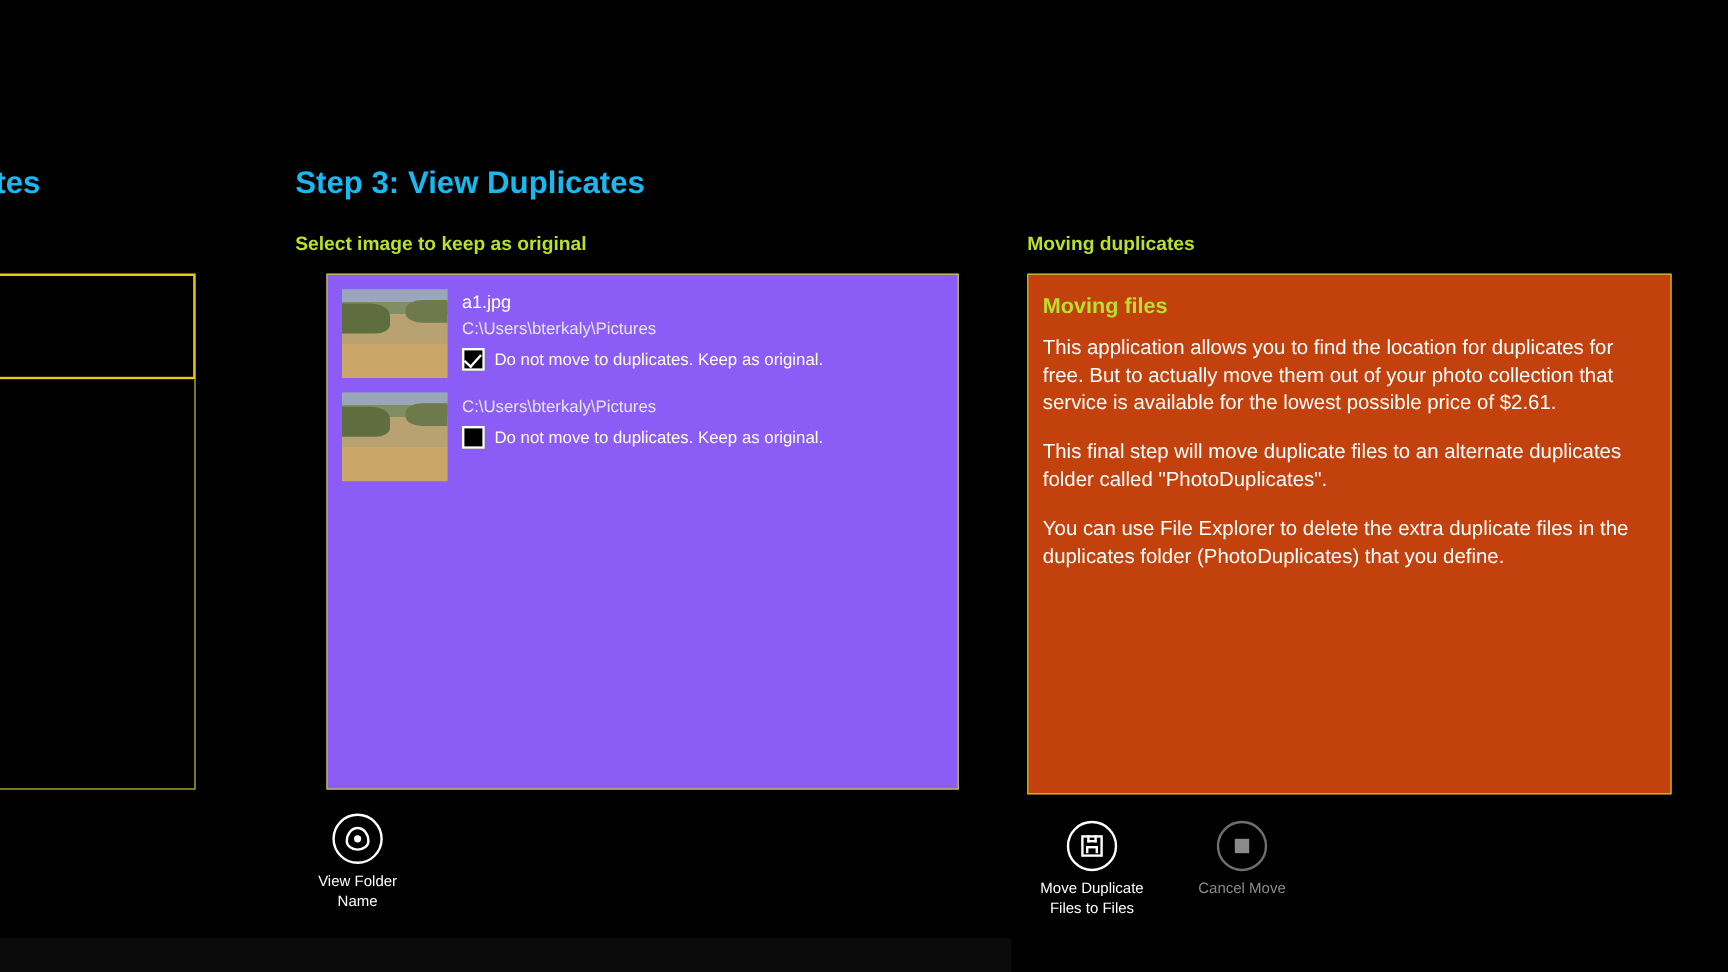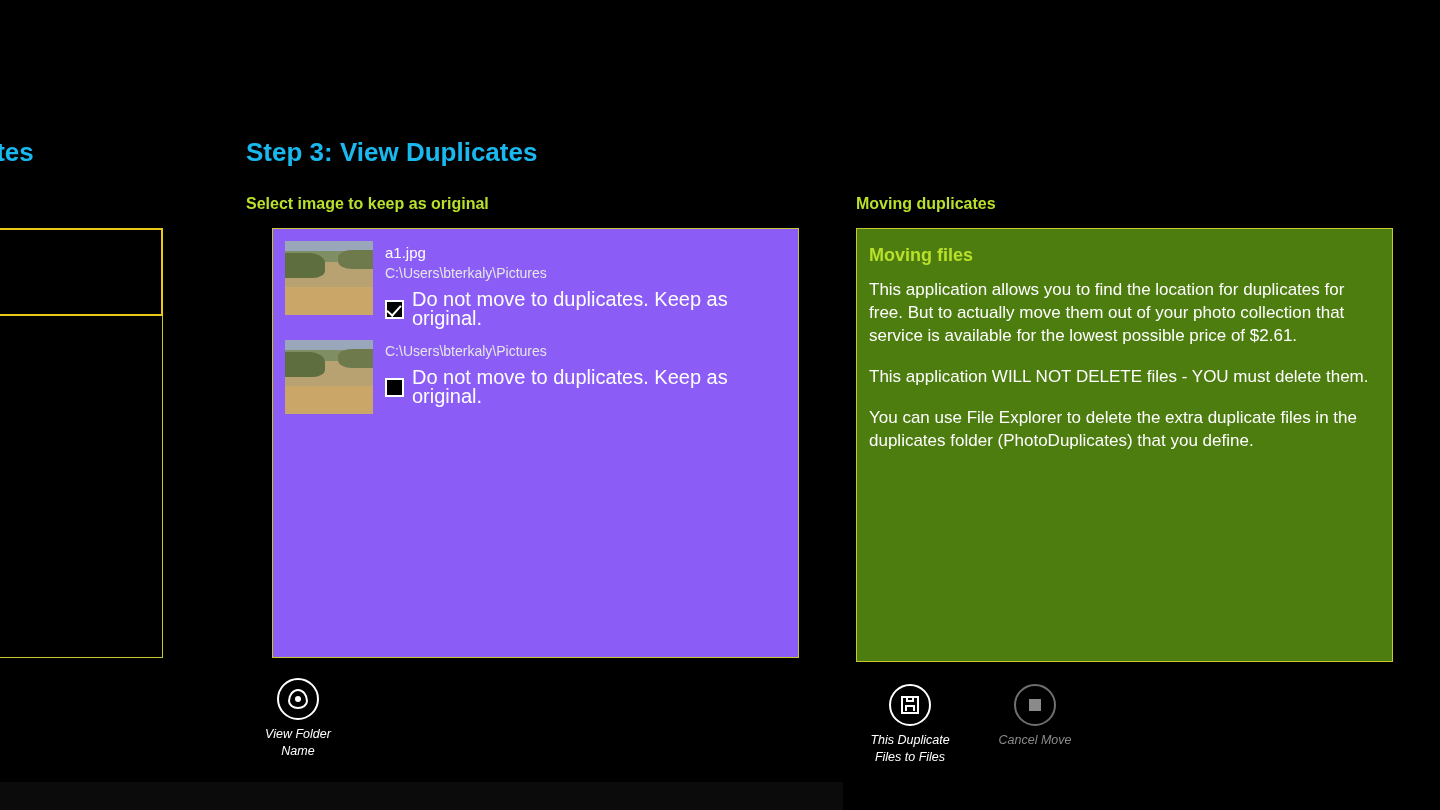--- a/index.html
+++ b/index.html
@@ -169,38 +169,38 @@
     left: 3px;
     top: 0px;
     width: 6px;
     height: 12px;
     border: solid #ffffff;
     border-width: 0 2px 2px 0;
     transform: rotate(42deg);
   }
   .check-label {
     margin-left: 8px;
-    font-size: 20px;
+    font-size: 14px;
     color: #ffffff;
     line-height: 19px;
   }
 
   
   #col-step4-title { left: 856px; top: 137px; }
   #col-step4-sub { left: 856px; top: 195px; }
 
   .info-panel {
     position: absolute;
     left: 856px;
     top: 228px;
     width: 537px;
     height: 434px;
     border: 1px solid #c8c830;
     box-sizing: border-box;
-    background: #4d7c0f;
+    background: #c2410c;
     overflow: hidden;
     padding: 12px 14px 0 12px;
   }
   .info-head {
     font-size: 18px;
     font-weight: bold;
     color: #b9e02a;
     margin: 4px 0 12px 0;
   }
   .info-para {
@@ -226,21 +226,20 @@
     box-sizing: border-box;
   }
   .cmd-circle.disabled {
     border-color: #6f6f6f;
   }
   .cmd-label {
     margin-top: 6px;
     font-size: 12.5px;
     color: #ffffff;
     line-height: 17px;
-    font-style: italic;
   }
   .cmd-label.disabled { color: #8a8a8a; }
 
   .glyph-eye {
     position: absolute;
     left: 50%; top: 50%;
     transform: translate(-50%,-50%);
     width: 20px; height: 20px;
     border: 2px solid #ffffff;
     border-radius: 50% 50% 50% 50% / 60% 60% 40% 40%;
@@ -343,30 +342,30 @@
       <span>View Folder</span><br>
       <span>Name</span>
     </div>
   </div>
 
   <div class="sub-title" id="col-step4-sub">Moving duplicates</div>
 
   <div class="info-panel">
     <div class="info-head">Moving files</div>
     <p class="info-para">This application allows you to find the location for duplicates for free. But to actually move them out of your photo collection that service is available for the lowest possible price of $2.61.</p>
-    <p class="info-para">This application WILL NOT DELETE files - YOU must delete them.</p>
+    <p class="info-para">This final step will move duplicate files to an alternate duplicates folder called "PhotoDuplicates".</p>
     <p class="info-para">You can use File Explorer to delete the extra duplicate files in the duplicates folder (PhotoDuplicates) that you define.</p>
   </div>
 
   <div class="cmd" id="cmd-move-files">
     <div class="cmd-circle">
       <span class="glyph-save"></span>
     </div>
     <div class="cmd-label">
-      <span>This Duplicate</span><br>
+      <span>Move Duplicate</span><br>
       <span>Files to Files</span>
     </div>
   </div>
 
   <div class="cmd" id="cmd-cancel-move">
     <div class="cmd-circle disabled">
       <span class="glyph-stop"></span>
     </div>
     <div class="cmd-label disabled">
       <span>Cancel Move</span>

